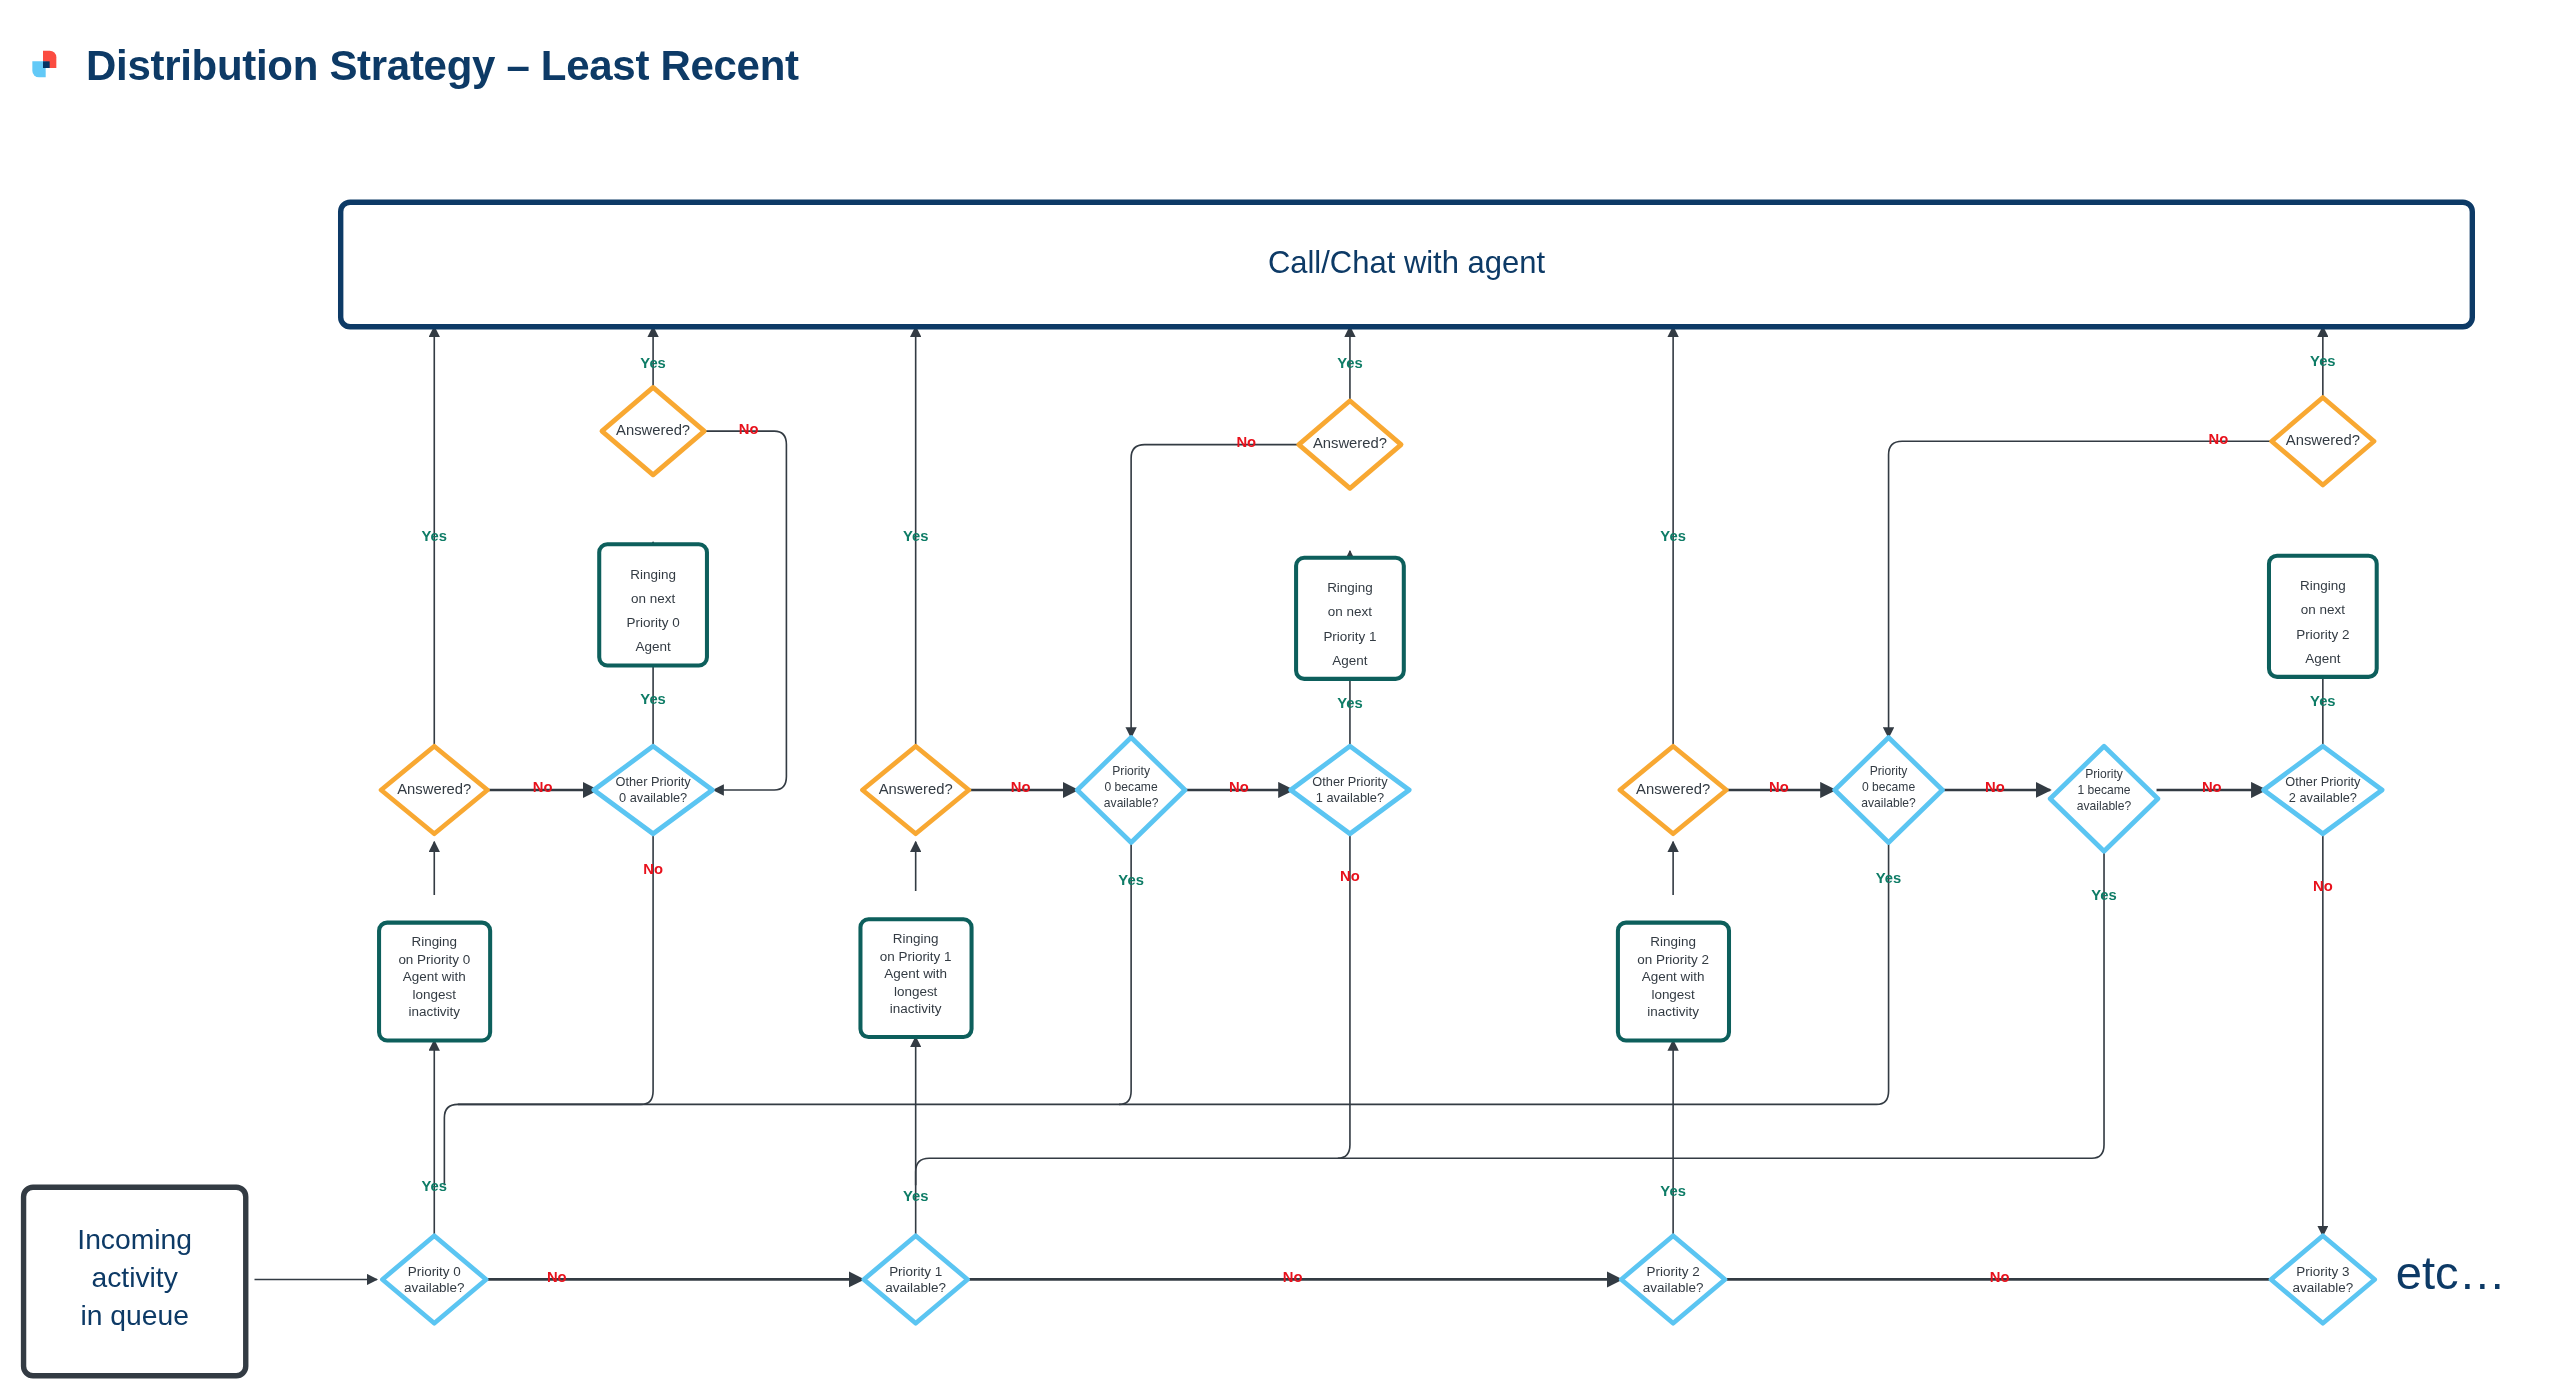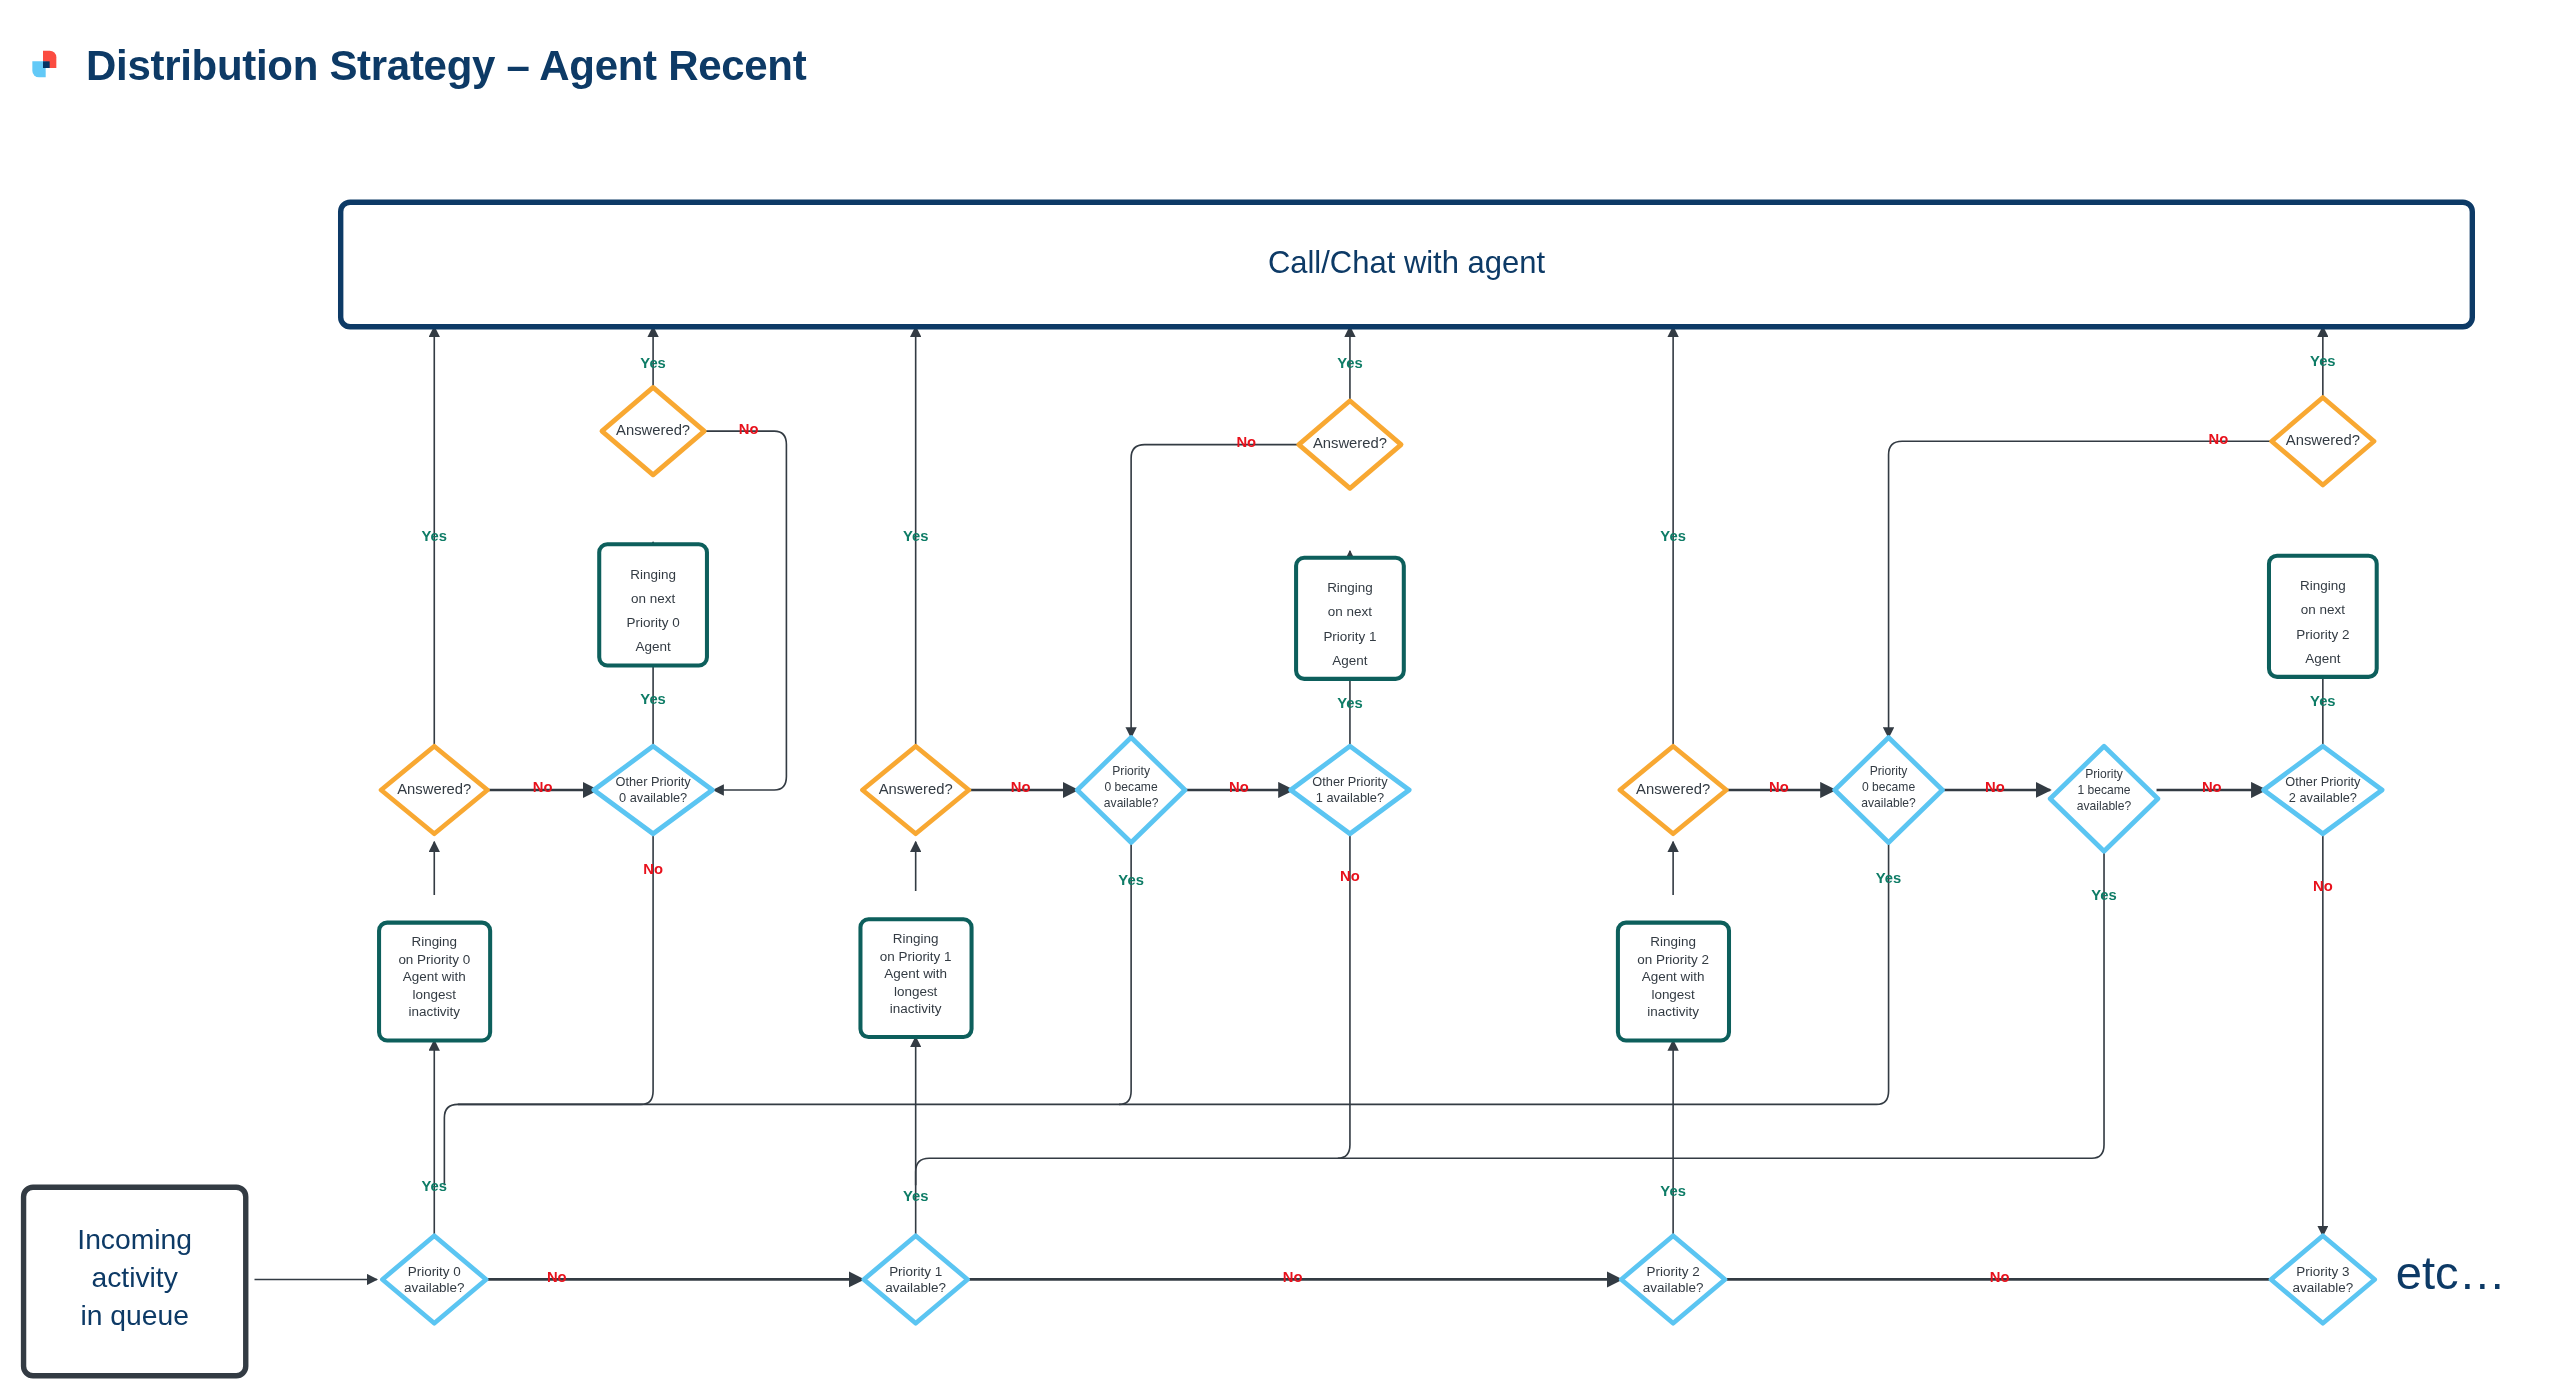--- a/index.html
+++ b/index.html
@@ -84,21 +84,21 @@
 </style>
 </head>
 <body>
 
 <div id="header">
   <svg id="logo" viewBox="0 0 48 48">
     <path d="M24 4 H34 A10 10 0 0 1 44 14 V30 H24 Z" fill="#fb4c41"></path>
     <path d="M8 20 H28 V44 H18 A10 10 0 0 1 8 34 Z" fill="#62c9f7"></path>
     <rect x="24" y="20" width="10" height="10" fill="#063363"></rect>
   </svg>
-  <div id="title">Distribution Strategy – Agent Recent</div>
+  <div id="title">Distribution Strategy – Least Recent</div>
 </div>
 
 <svg id="canvas" viewBox="0 0 3826 2049">
   <defs>
     <marker id="arrow" viewBox="0 0 10 10" refX="9" refY="5" markerWidth="7" markerHeight="7" orient="auto-start-reverse">
       <path d="M 0 0 L 10 5 L 0 10 z" fill="#333b43"></path>
     </marker>
     <marker id="arrowThick" viewBox="0 0 10 10" refX="9" refY="5" markerWidth="6" markerHeight="6" orient="auto-start-reverse">
       <path d="M 0 0 L 10 5 L 0 10 z" fill="#333b43"></path>
     </marker>

